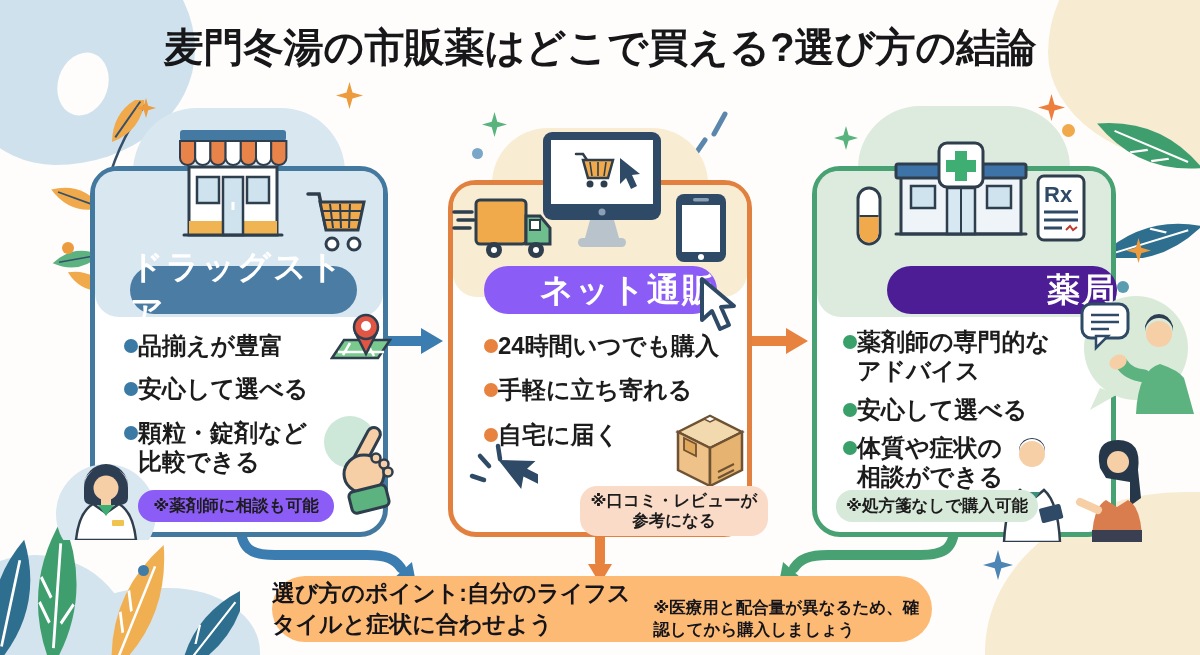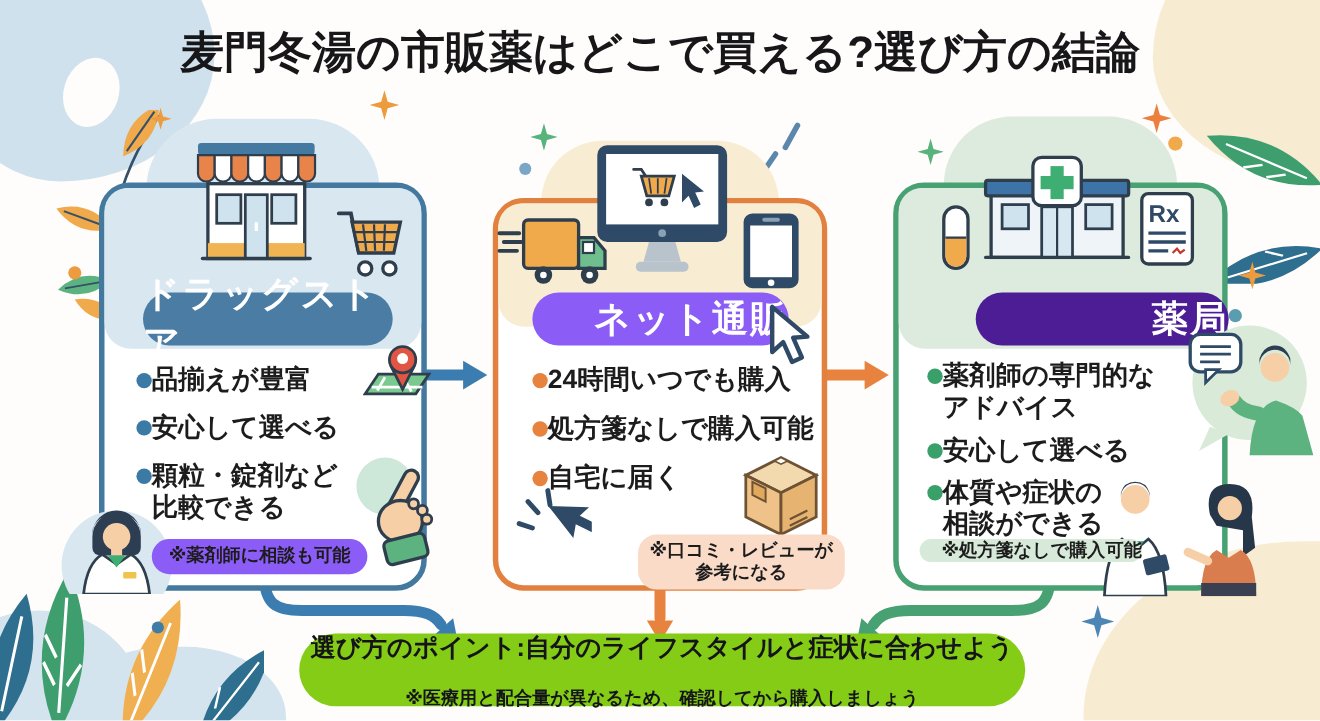--- a/index.html
+++ b/index.html
@@ -19,21 +19,21 @@
   .c2{border:5px solid #e2813f;}
   .c3{border:5px solid #48a172;}
   .badge{border-radius:25px;color:#fff;font-size:33px;font-weight:700;letter-spacing:2px;
          display:flex;align-items:center;justify-content:flex-end;z-index:4;}
   .bullets{display:flex;flex-direction:column;z-index:4;}
   .bullet{display:flex;}
   .bullet .dot{width:14px;height:14px;border-radius:50%;margin-top:8px;flex:none;}
   .bullet .txt{font-size:24px;font-weight:800;line-height:1.22;white-space:pre-line;}
   .note{border-radius:17px;display:flex;align-items:center;justify-content:center;text-align:center;
         font-size:16.5px;font-weight:700;line-height:1.2;white-space:pre-line;z-index:5;}
-  .concl{background:#84cc16;border-radius:33px;display:flex;flex-direction:column;align-items:center;
+  .concl{background:#fdba74;border-radius:33px;display:flex;flex-direction:row;align-items:center;
          justify-content:center;z-index:3;}
   .concl .main{font-size:23px;font-weight:800;color:#14141a;}
   .concl .sub{font-size:16.5px;font-weight:700;color:#14141a;margin-top:20px;}
   .icon{z-index:3;}
   .top-icon{z-index:3;}
 </style>
 </head>
 <body>
 
 <div class="stage">
@@ -264,21 +264,21 @@
     <path d="M10,5 L10,46 L20,37 L28,55 L37,51 L29,33 L42,32 Z" fill="#ffffff" stroke="#2e4a66" stroke-width="4" stroke-linejoin="round"></path>
   </svg>
 
   <div class="abs bullets" style="left:484px;top:331px;width:262px;gap:15px;">
     <div class="bullet">
       <span class="dot" style="background:#e8823f;"></span>
       <span class="txt">24時間いつでも購入</span>
     </div>
     <div class="bullet">
       <span class="dot" style="background:#e8823f;"></span>
-      <span class="txt">処方箋なしで購入可能</span>
+      <span class="txt">手軽に立ち寄れる</span>
     </div>
     <div class="bullet">
       <span class="dot" style="background:#e8823f;"></span>
       <span class="txt">自宅に届く</span>
     </div>
   </div>
 
   <svg class="abs icon" style="left:466px;top:440px;" width="72" height="78" viewBox="0 0 72 78">
     <path d="M6,36 L18,40 M14,16 L23,26 M32,6 L34,19" stroke="#2e4a66" stroke-width="4.5" stroke-linecap="round"></path>
     <path d="M10,5 L10,44 L20,35 L28,52 L36,48 L28,31 L40,30 Z" fill="#2e4a66" transform="translate(22,22) rotate(-38) scale(0.95)"></path>
@@ -373,21 +373,21 @@
     <path d="M44,58 L52,70 L60,58 Z" fill="#3e8f79"></path>
     <rect x="60" y="72" width="22" height="15" rx="2" fill="#2e4a66" transform="rotate(-14 71 79)"></rect>
 
     <path d="M120,34 q-6,-28 18,-28 q24,0 20,30 l3,28 -11,8 0,-24 -24,-4 z" fill="#27374a"></path>
     <circle cx="138" cy="28" r="11" fill="#f6cfa7"></circle>
     <path d="M112,108 q0,-34 14,-42 l11,7 11,-7 q14,8 14,42 z" fill="#d97d4e"></path>
     <path d="M118,76 L100,68" stroke="#f6cfa7" stroke-width="8" stroke-linecap="round"></path>
     <rect x="112" y="96" width="50" height="12" fill="#3a3f52"></rect>
   </svg>
 
-  <div class="abs note" style="left:836px;top:490px;width:202px;height:21px;background:#d7e9d8;justify-content:flex-end;">
+  <div class="abs note" style="left:836px;top:490px;width:202px;height:32px;background:#d7e9d8;">
     <span>※処方箋なしで購入可能</span>
   </div>
 
   <div class="abs concl" style="left:272px;top:576px;width:660px;height:66px;">
     <div class="main">選び方のポイント:自分のライフスタイルと症状に合わせよう</div>
     <div class="sub">※医療用と配合量が異なるため、確認してから購入しましょう</div>
   </div>
 
 </div>
 

